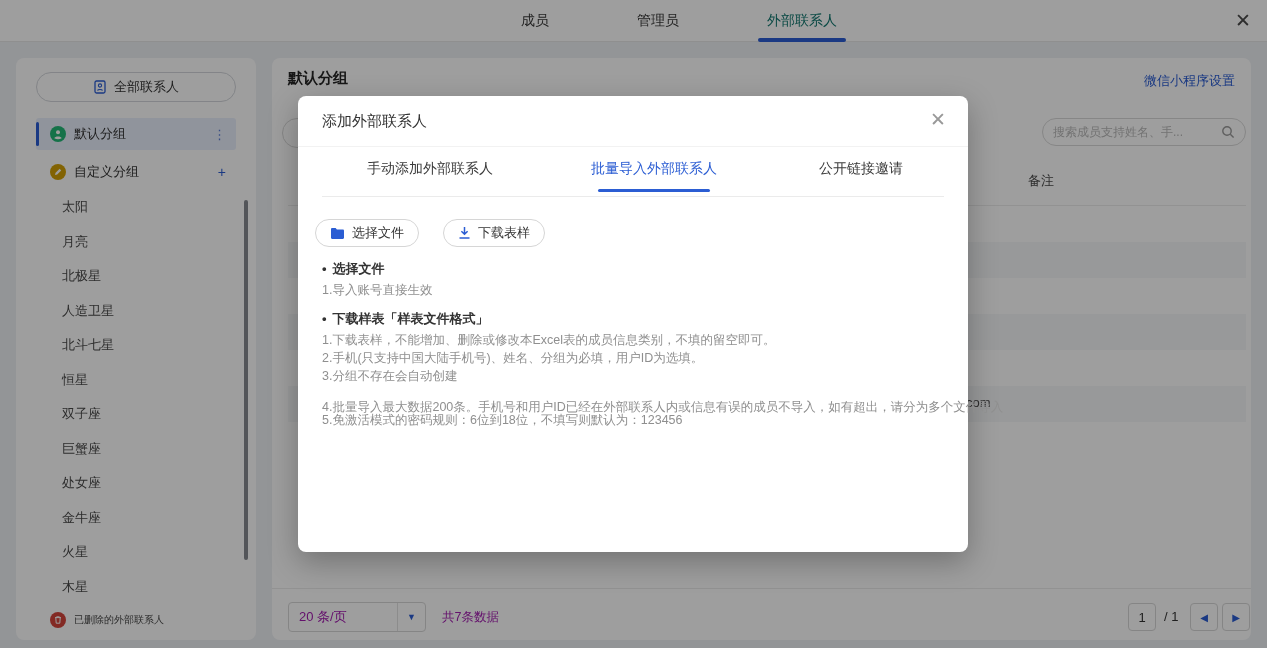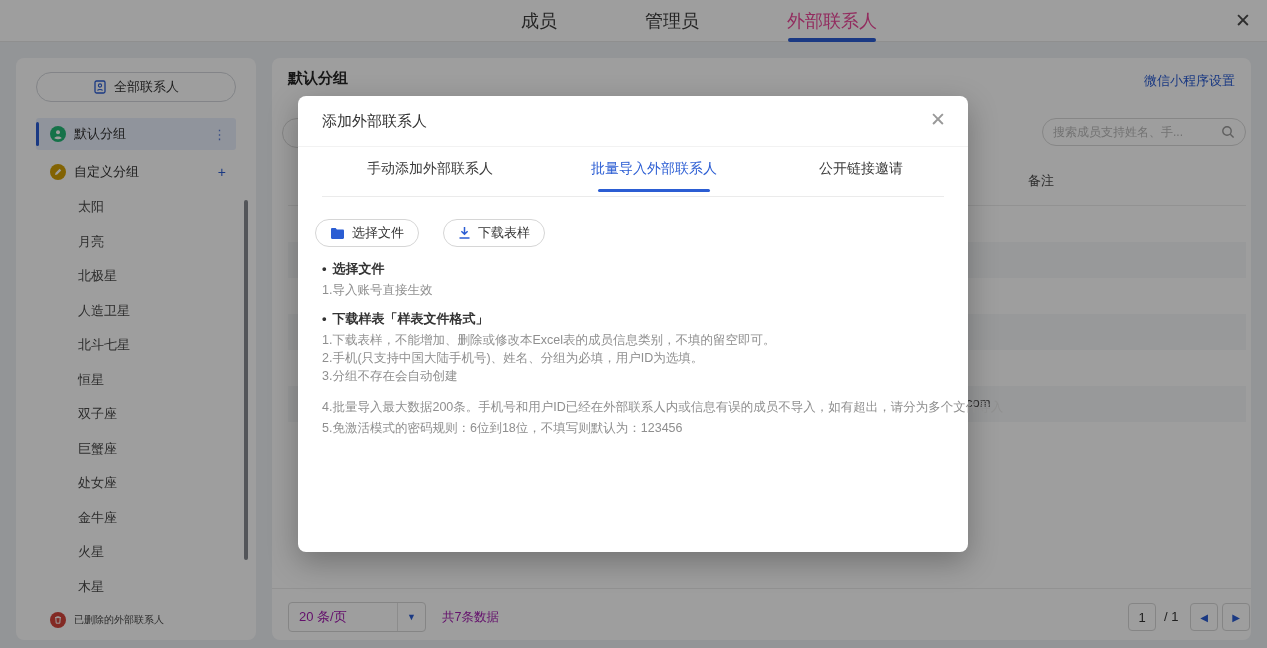--- a/index.html
+++ b/index.html
@@ -4,22 +4,22 @@
 <style>
   * { margin:0; padding:0; box-sizing:border-box; }
   html,body { width:1267px; height:648px; overflow:hidden;
     font-family:"Liberation Sans", sans-serif; background:#edf0f4; }
 
   
   .topbar { position:absolute; left:0; top:0; width:1267px; height:42px;
     background:#fff; border-bottom:1px solid #e7e7e7; z-index:1; }
   .top-tabs { position:absolute; left:515px; top:0; height:42px; display:flex; gap:76px; }
   .top-tab { position:relative; height:42px; display:flex; align-items:center;
-    font-size:18px; color:#3a3a3a; cursor:pointer; padding:0 6px; }
-  .top-tab.active { color:#ec4899; font-weight:500;align-items:center; }
+    font-size:14px; color:#3a3a3a; cursor:pointer; padding:0 6px; }
+  .top-tab.active { color:#0f766e; font-weight:500;align-items:center; }
   .top-tab.active .tab-underline { position:absolute; left:50%; transform:translateX(-50%);
     bottom:0; width:88px; height:4px; border-radius:2px; background:#2b5dd3; }
   .top-close { position:absolute; right:16px; top:8px; font-size:19px; color:#4a4a4a;
     cursor:pointer; line-height:26px; }
 
   
   .sidebar { position:absolute; left:16px; top:58px; width:240px; height:582px;
     background:#fff; border-radius:8px; z-index:1; }
   .mainpanel { position:absolute; left:272px; top:58px; width:979px; height:582px;
     background:#fff; border-radius:8px; z-index:1; }
@@ -29,21 +29,21 @@
     border:1px solid #d3d6db; border-radius:15px; display:flex; align-items:center;
     justify-content:center; gap:7px; font-size:13px; color:#333; cursor:pointer; background:#fff; }
   .grp-row { position:absolute; left:20px; width:200px; height:32px; display:flex;
     align-items:center; border-radius:3px; cursor:pointer; font-size:13px; color:#333; }
   .grp-row .bar { position:absolute; left:0; top:4px; width:3px; height:24px;
     border-radius:2px; background:#2b5dd3; }
   .grp-row.selected { background:#e9effc; }
   .circle-ic { width:16px; height:16px; margin-left:14px; margin-right:8px; flex:0 0 auto; }
   .grp-right { margin-left:auto; margin-right:10px; font-size:14px; color:#2b5dd3; }
   .grp-more { letter-spacing:0; font-size:13px; color:#5b7fd6; }
-  .side-list { position:absolute; left:32px; top:132px; width:200px; list-style:none; }
+  .side-list { position:absolute; left:16px; top:132px; width:200px; list-style:none; }
   .side-list li { height:34.5px; display:flex; align-items:center; padding-left:30px;
     font-size:13px; color:#4a4a4a; cursor:pointer; border-radius:3px; }
   .deleted-row { position:absolute; left:20px; top:547px; width:200px; height:30px;
     display:flex; align-items:center; font-size:10px; color:#4a4a4a; cursor:pointer; }
   .side-scroll { position:absolute; left:228px; top:142px; width:4px; height:360px;
     background:#868a90; border-radius:2px; }
 
   
   .main-title { position:absolute; left:16px; top:11px; font-size:15px; font-weight:bold; color:#262626; }
   .mini-link { position:absolute; right:16px; top:14px; font-size:13px; color:#2b5dd3; cursor:pointer; }
@@ -265,14 +265,14 @@
   </div>
   <div class="m-line" style="top:186px;">1.导入账号直接生效</div>
 
   <div class="m-sec-h" style="top:214px;">
     <span class="blt">•</span><span>下载样表「样表文件格式」</span>
   </div>
   <div class="m-line" style="top:236px;">1.下载表样，不能增加、删除或修改本Excel表的成员信息类别，不填的留空即可。</div>
   <div class="m-line" style="top:254px;">2.手机(只支持中国大陆手机号)、姓名、分组为必填，用户ID为选填。</div>
   <div class="m-line" style="top:272px;">3.分组不存在会自动创建</div>
   <div class="m-line" style="top:303px;">4.批量导入最大数据200条。手机号和用户ID已经在外部联系人内或信息有误的成员不导入，如有超出，请分为多个文件导入</div>
-  <div class="m-line" style="top:324px;">5.免激活模式的密码规则：6位到18位，不填写则默认为：123456</div>
+  <div class="m-line" style="top:316px;">5.免激活模式的密码规则：6位到18位，不填写则默认为：123456</div>
 </div>
 
 </body></html>

